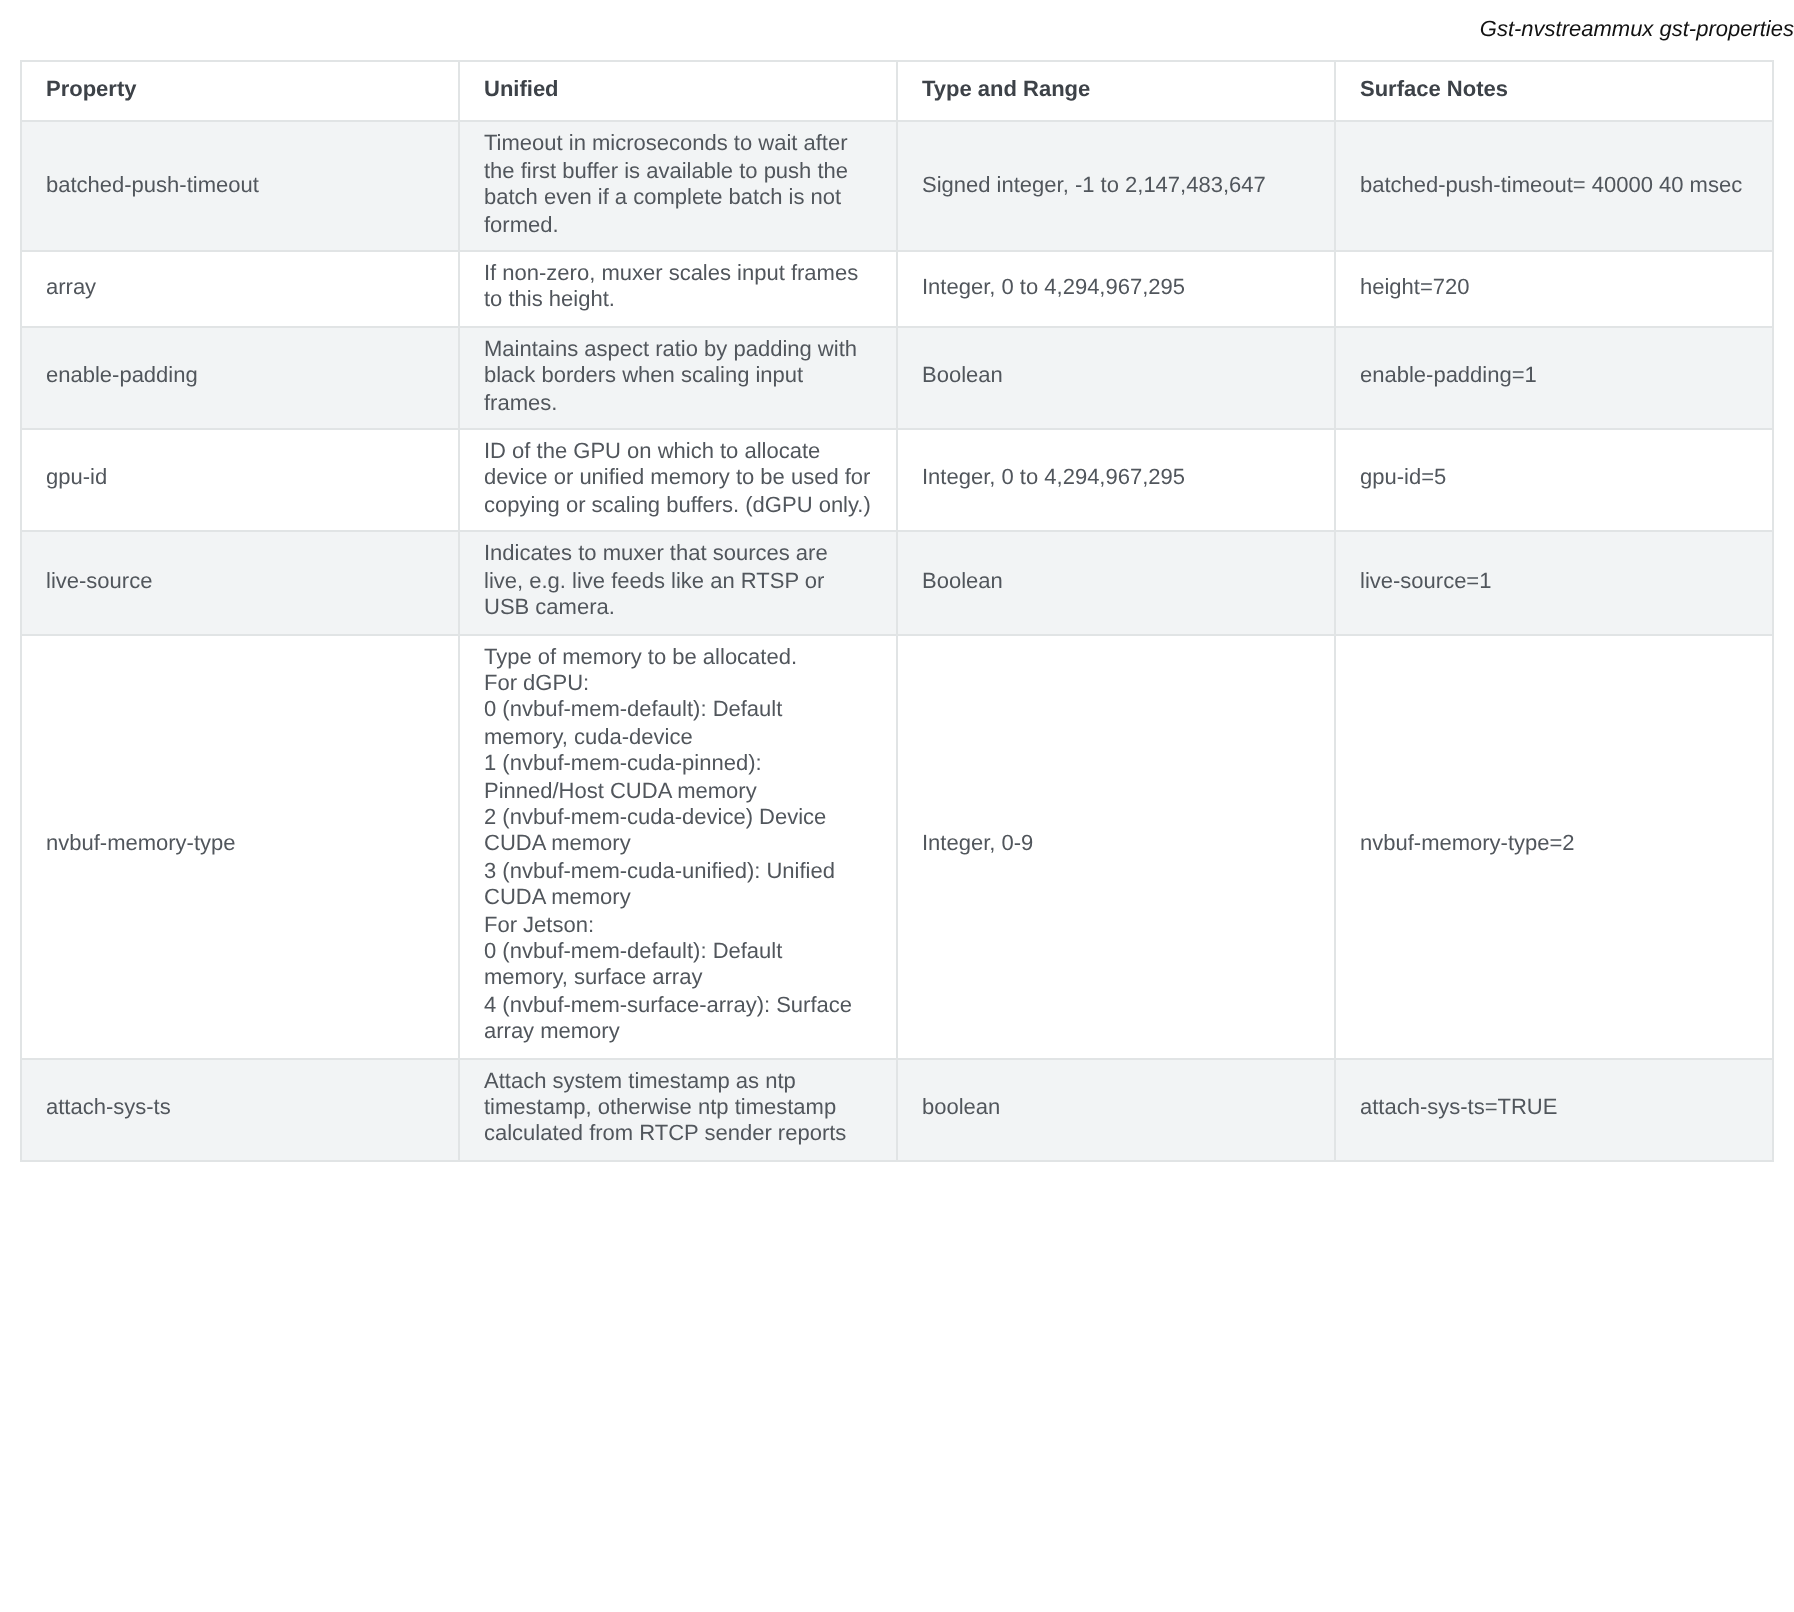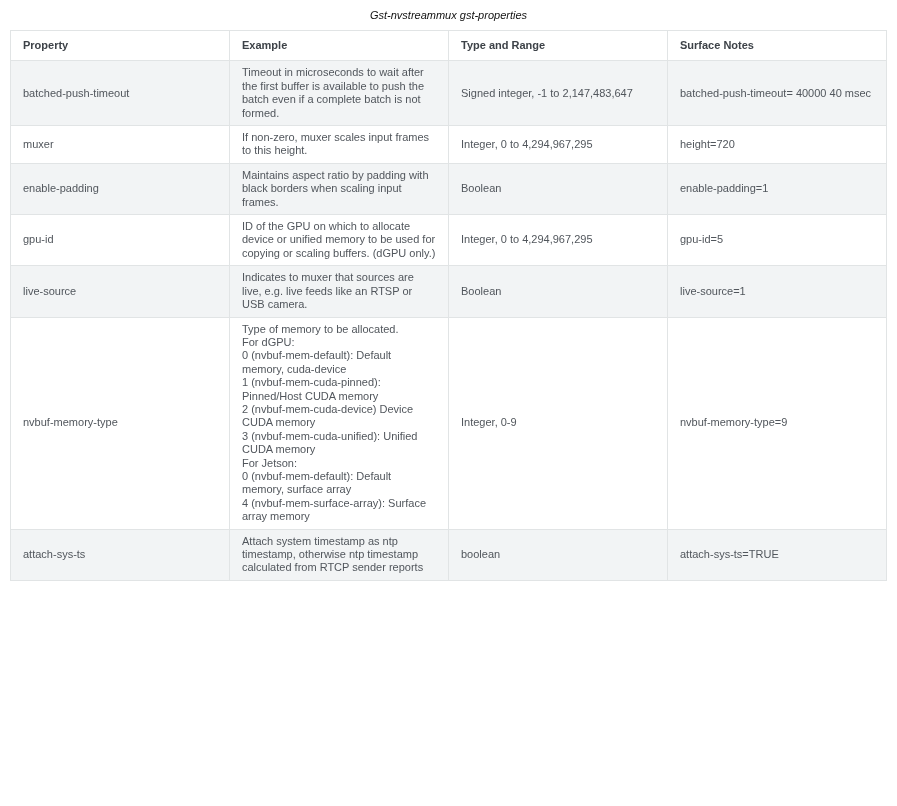--- a/index.html
+++ b/index.html
@@ -4,21 +4,21 @@
 <style>
   * { box-sizing: border-box; }
   html, body {
     margin: 0;
     padding: 0;
     background: #ffffff;
     width: 897px;
     font-family: "Liberation Sans", "DejaVu Sans", sans-serif;
   }
   .caption {
-    text-align: center;
+    text-align: right;
     font-style: italic;
     font-size: 11px;
     color: #111111;
     padding: 9px 0 9px 0;
   }
   table.props {
     border-collapse: collapse;
     table-layout: fixed;
     width: 877px;
     margin: 0 10px;
@@ -53,34 +53,34 @@
 <table class="props">
   <colgroup>
       <col>
       <col>
       <col>
       <col>
     </colgroup>
   <thead>
     <tr>
       <th>Property</th>
-      <th>Example</th>
+      <th>Unified</th>
       <th>Type and Range</th>
       <th>Surface Notes</th>
     </tr>
   </thead>
   <tbody>
     <tr>
       <td>batched-push-timeout</td>
       <td>Timeout in microseconds to wait after the first buffer is available to push the batch even if a complete batch is not formed.</td>
       <td>Signed integer, -1 to 2,147,483,647</td>
       <td>batched-push-timeout= 40000 40 msec</td>
     </tr>
     <tr>
-      <td>muxer</td>
+      <td>array</td>
       <td>If non-zero, muxer scales input frames to this height.</td>
       <td>Integer, 0 to 4,294,967,295</td>
       <td>height=720</td>
     </tr>
     <tr>
       <td>enable-padding</td>
       <td>Maintains aspect ratio by padding with black borders when scaling input frames.</td>
       <td>Boolean</td>
       <td>enable-padding=1</td>
     </tr>
@@ -101,21 +101,21 @@
       <td>Type of memory to be allocated.
 For dGPU:
 0 (nvbuf-mem-default): Default memory, cuda-device
 1 (nvbuf-mem-cuda-pinned): Pinned/Host CUDA memory
 2 (nvbuf-mem-cuda-device) Device CUDA memory
 3 (nvbuf-mem-cuda-unified): Unified CUDA memory
 For Jetson:
 0 (nvbuf-mem-default): Default memory, surface array
 4 (nvbuf-mem-surface-array): Surface array memory</td>
       <td>Integer, 0-9</td>
-      <td>nvbuf-memory-type=9</td>
+      <td>nvbuf-memory-type=2</td>
     </tr>
     <tr>
       <td>attach-sys-ts</td>
       <td>Attach system timestamp as ntp timestamp, otherwise ntp timestamp calculated from RTCP sender reports</td>
       <td>boolean</td>
       <td>attach-sys-ts=TRUE</td>
     </tr>
   </tbody>
 </table>
 

